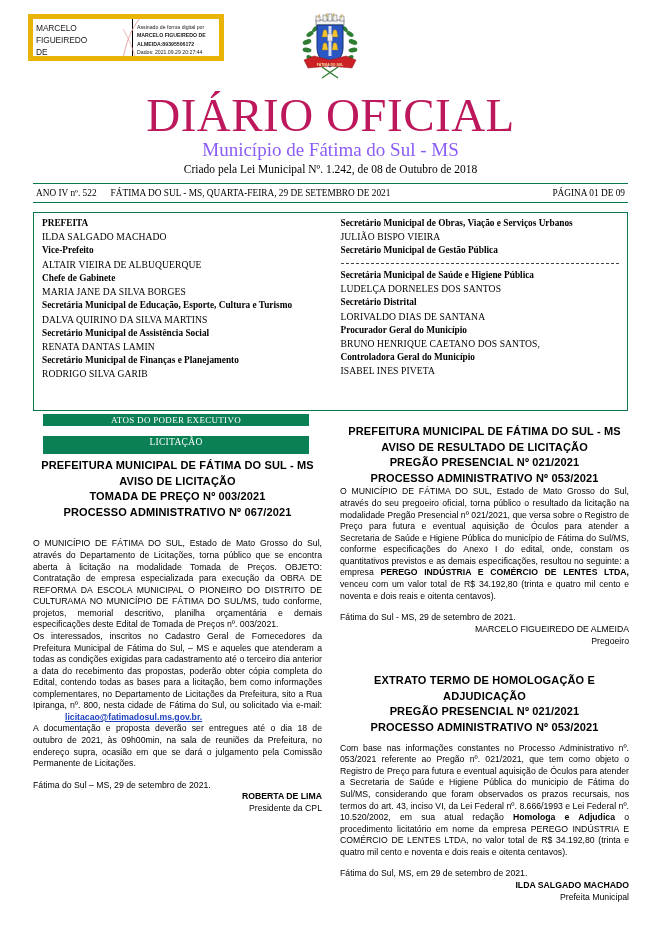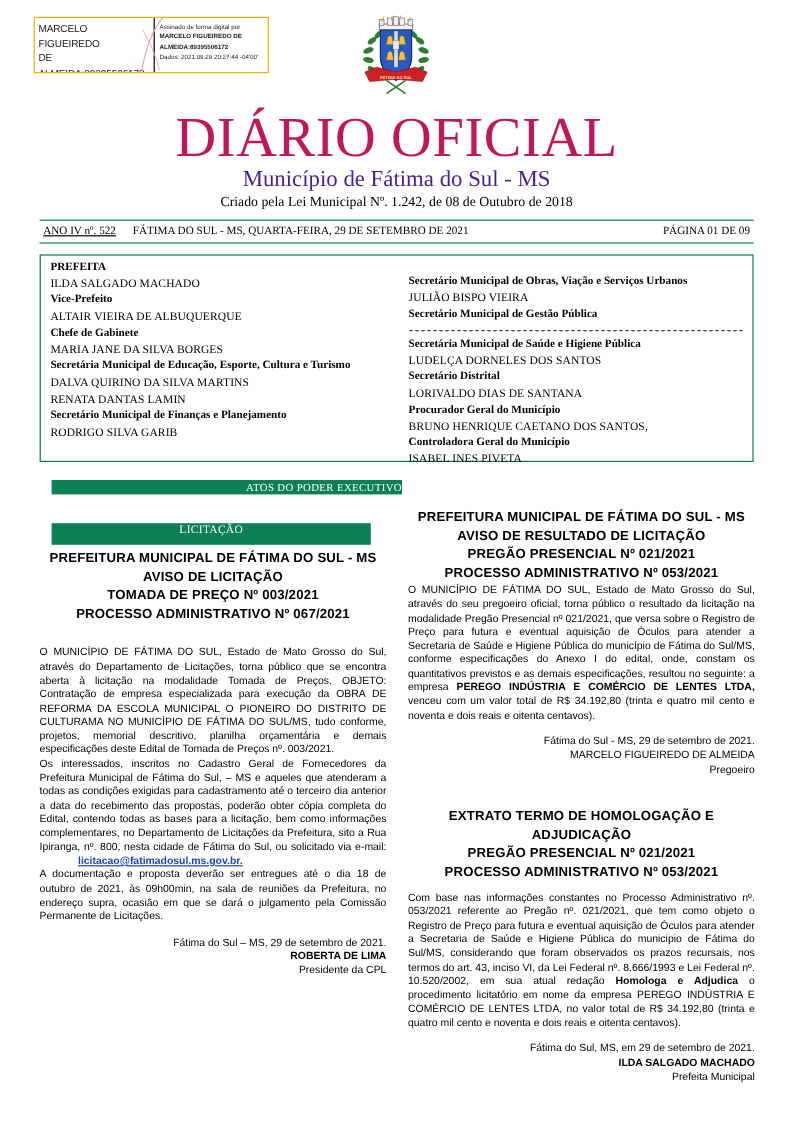--- a/index.html
+++ b/index.html
@@ -16,21 +16,21 @@
     overflow: hidden;
   }
 
   
   .sig-box {
     position: absolute;
     left: 28px;
     top: 14px;
     width: 196px;
     height: 47px;
-    border: 1px solid #eab308;
+    border: 5px solid #eab308;
     display: flex;
     box-sizing: border-box;
     overflow: hidden;
   }
   .sig-left {
     width: 99px;
     padding: 3px 2px 0 3px;
     font-family: "Liberation Sans", sans-serif;
     font-size: 8.4px;
     line-height: 1.45;
@@ -83,21 +83,21 @@
   }
   .masthead-sub {
     position: absolute;
     left: 0;
     top: 140px;
     width: 661px;
     text-align: center;
     font-family: "Liberation Serif", serif;
     font-size: 19px;
     line-height: 1;
-    color: #4c1d95;
+    color: #8b5cf6;
   }
   .masthead-law {
     position: absolute;
     left: 0;
     top: 164px;
     width: 661px;
     text-align: center;
     font-family: "Liberation Serif", serif;
     font-size: 11.5px;
     line-height: 1;
@@ -113,41 +113,41 @@
     border-top: 1.4px solid #0b7a4b;
     border-bottom: 1.4px solid #0b7a4b;
     height: 16px;
     display: flex;
     align-items: center;
     font-family: "Liberation Serif", serif;
     font-size: 9.3px;
     box-sizing: content-box;
     padding: 1px 0;
   }
-  .ed-left { padding-left: 3px; white-space: nowrap; text-decoration: underline; }
+  .ed-left { padding-left: 3px; white-space: nowrap; }
   .ed-mid { padding-left: 14px; white-space: nowrap; }
   .ed-right { margin-left: auto; padding-right: 3px; white-space: nowrap; }
 
   
   .officials {
     position: absolute;
     left: 33px;
     top: 212px;
     width: 595px;
-    height: 173px;
+    height: 199px;
     border: 1.6px solid #0b7a4b;
     box-sizing: border-box;
     display: flex;
   }
   .off-col {
     width: 50%;
     padding: 4px 6px 0 8px;
     box-sizing: border-box;
   }
-  .off-col.right { padding-left: 10px; margin-top: 12px; }
+  .off-col.right { padding-left: 10px; }
   .off-role {
     font-family: "Liberation Serif", serif;
     font-weight: bold;
     font-size: 9.3px;
     line-height: 1.45;
     text-align: justify;
     color: #000;
   }
   .off-name {
     font-family: "Liberation Serif", serif;
@@ -166,27 +166,26 @@
   .banner {
     position: absolute;
     background: #0b8055;
     color: #ffffff;
     text-align: center;
     font-family: "Liberation Serif", serif;
     box-sizing: border-box;
   }
   .banner-executivo {
     left: 43px;
-    top: 400px;
-    width: 292px;
+    top: 414px;
+    width: 266px;
     height: 12px;
     font-size: 9px;
     line-height: 12px;
     letter-spacing: 0.3px;
-    text-align: right;
   }
   .banner-licitacao {
     left: 43px;
     top: 436px;
     width: 266px;
     height: 18px;
     font-size: 9.5px;
     line-height: 13px;
     letter-spacing: 0.3px;
   }
@@ -221,21 +220,21 @@
     text-decoration: underline;
     padding-left: 32px;
   }
   .sign-block {
     font-size: 8.7px;
     line-height: 1.35;
     text-align: right;
     margin-top: 10px;
   }
   .sign-block .sg-name { font-weight: bold; }
-  .sign-city { text-align: right; }
+  .sign-city { text-align: left; }
   .spacer-18 { height: 18px; }
   .spacer-26 { height: 26px; }
 </style>
 </head>
 <body>
 
 <div class="sig-box">
   <div class="sig-left">
     <div>MARCELO FIGUEIREDO</div>
     <div>DE</div>
@@ -319,20 +318,21 @@
 <div class="officials">
   <div class="off-col left">
     <div class="off-role">PREFEITA</div>
     <div class="off-name">ILDA SALGADO MACHADO</div>
     <div class="off-role">Vice-Prefeito</div>
     <div class="off-name">ALTAIR VIEIRA DE ALBUQUERQUE</div>
     <div class="off-role">Chefe de Gabinete</div>
     <div class="off-name">MARIA JANE DA SILVA BORGES</div>
     <div class="off-role">Secretária Municipal de Educação, Esporte, Cultura e Turismo</div>
     <div class="off-name">DALVA QUIRINO DA SILVA MARTINS</div>
+    <div class="off-role">Secretário Municipal de Assistência Social</div>
     <div class="off-name">RENATA DANTAS LAMIN</div>
     <div class="off-role">Secretário Municipal de Finanças e Planejamento</div>
     <div class="off-name">RODRIGO SILVA GARIB</div>
   </div>
   <div class="off-col right">
     <div class="off-role">Secretário Municipal de Obras, Viação e Serviços Urbanos</div>
     <div class="off-name">JULIÃO BISPO VIEIRA</div>
     <div class="off-role">Secretário Municipal de Gestão Pública</div>
     <div class="off-sep"></div>
     <div class="off-role">Secretária Municipal de Saúde e Higiene Pública</div>

